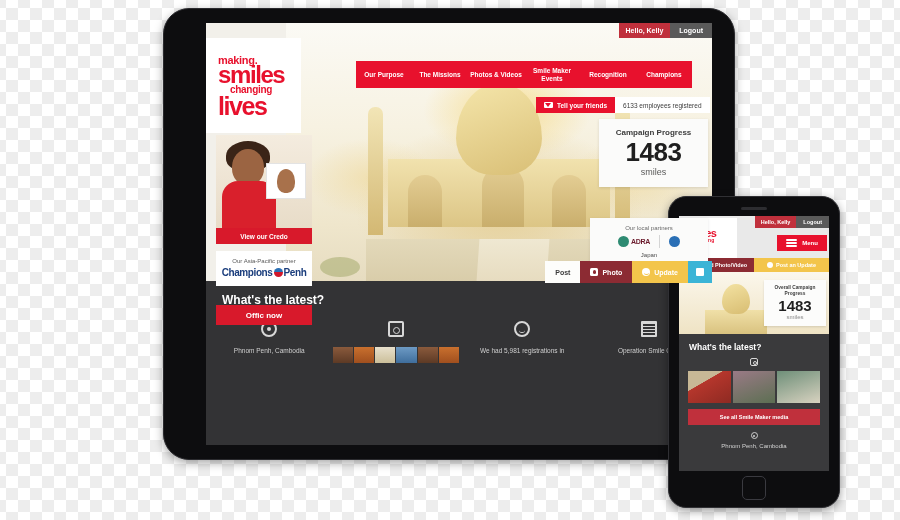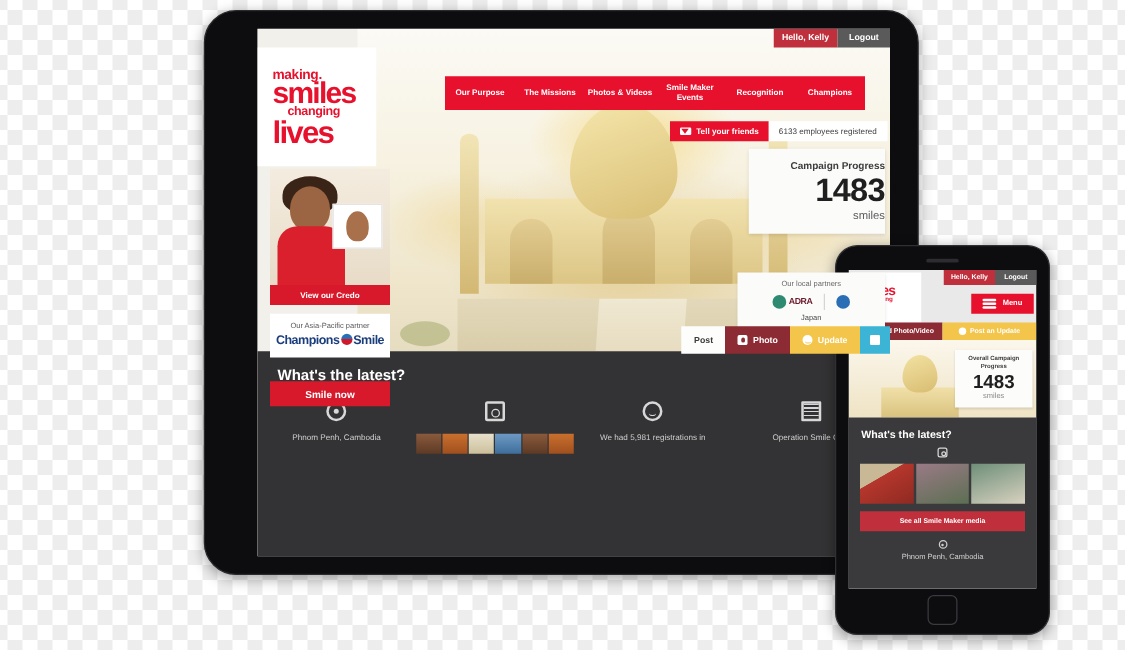--- a/index.html
+++ b/index.html
@@ -88,21 +88,21 @@
   .tell-btn{background:#e8112d;color:#fff;font-size:6.5px;font-weight:bold;
     padding:0 8px;display:flex;align-items:center;gap:4px;}
   .env{width:9px;height:6px;background:#fff;border-radius:1px;position:relative;flex:none;}
   .env:after{content:"";position:absolute;left:1px;top:0.5px;border-left:3.5px solid transparent;
     border-right:3.5px solid transparent;border-top:4px solid #e8112d;}
   .tell-cnt{background:#fff;color:#3c3c3c;font-size:6.5px;padding:0 8px;
     display:flex;align-items:center;}
 
   
   .t-prog{position:absolute;right:4px;top:96px;width:109px;background:#fbfbfa;z-index:7;
-    padding:9px 0 10px;text-align:right;box-shadow:0 1px 3px rgba(0,0,0,.12);}
+    padding:9px 0 10px;text-align:center;box-shadow:0 1px 3px rgba(0,0,0,.12);}
   .prog-t{font-size:8px;font-weight:bold;color:#3c3c3c;}
   .prog-n{font-size:26px;font-weight:bold;color:#1f1f1f;line-height:30px;letter-spacing:-.5px;}
   .prog-s{font-size:9px;color:#5a5a5a;}
   .t-part{position:absolute;right:4px;top:195px;width:118px;background:#fbfbfa;z-index:7;
     padding:7px 0 8px;text-align:center;box-shadow:0 1px 3px rgba(0,0,0,.1);}
   .part-t{font-size:6px;color:#6a6a6a;margin-bottom:4px;}
   .part-row{display:flex;align-items:center;justify-content:center;gap:9px;}
   .adra{display:flex;align-items:center;gap:2px;}
   .adra-g{width:11px;height:11px;border-radius:50%;background:#2e8b72;}
   .adra-t{font-size:7px;font-weight:bold;color:#6b1b2c;letter-spacing:-.3px;}
@@ -315,24 +315,24 @@
       <div class="t-girl">
         <div class="g-hair"></div>
         <div class="g-face"></div>
         <div class="g-body"></div>
         <div class="g-photo"></div>
       </div>
       <div class="t-credo">View our Credo</div>
       <div class="t-apac">
         <div class="apac-t">Our Asia-Pacific partner</div>
         <div class="apac-l">
-          <span>Champions</span><i></i><span>Smile</span>
-        </div>
-      </div>
-      <div class="t-donate">Smile now</div>
+          <span>Champions</span><i></i><span>Penh</span>
+        </div>
+      </div>
+      <div class="t-donate">Offic now</div>
 
       <div class="t-actions">
         <div class="act act-post">
           <span>Post</span>
         </div>
         <div class="act act-photo">
           <span class="ic ic-cam"></span>
           <span>Photo</span>
         </div>
         <div class="act act-update">

